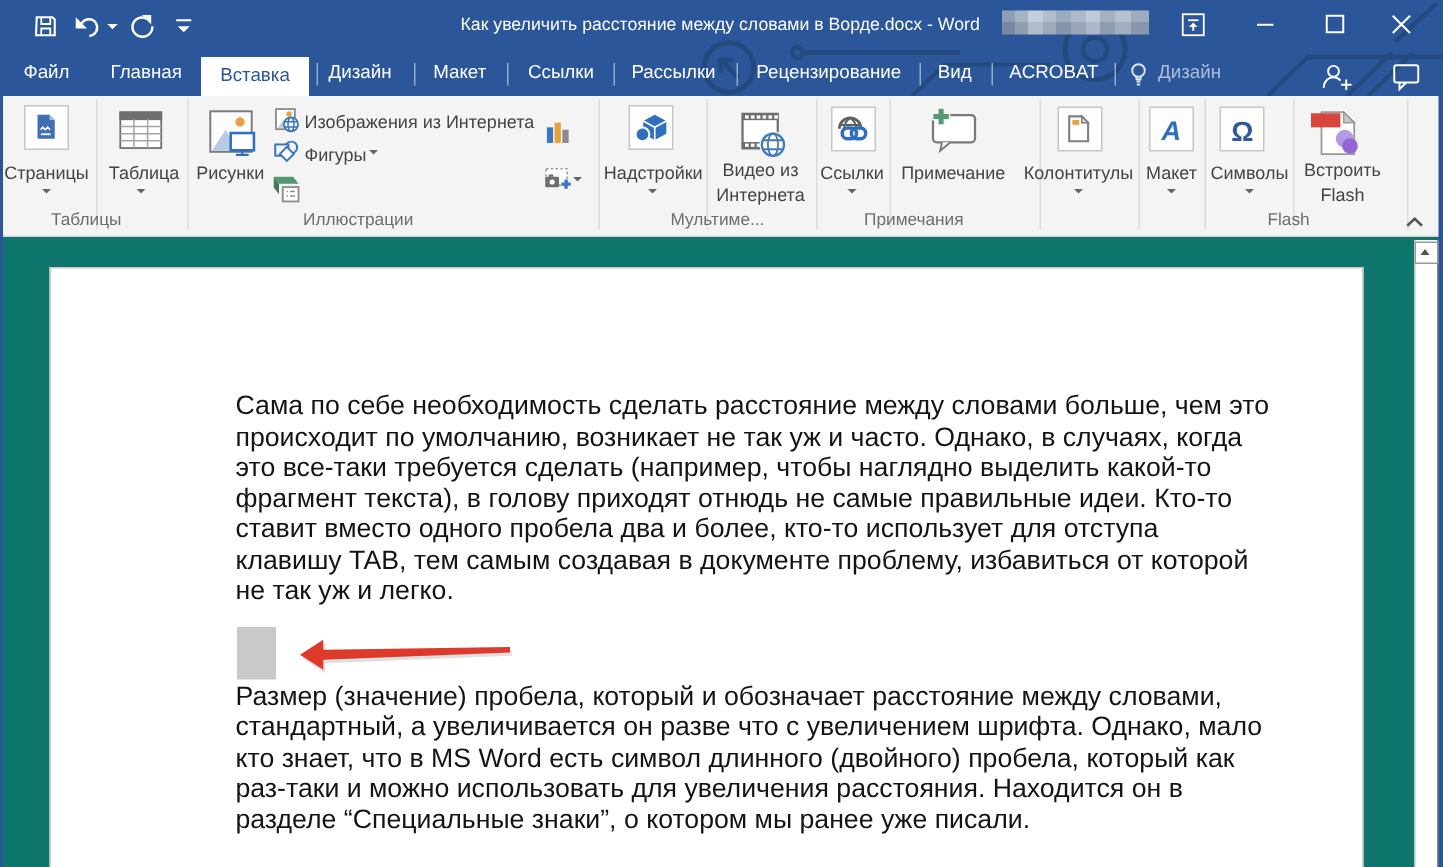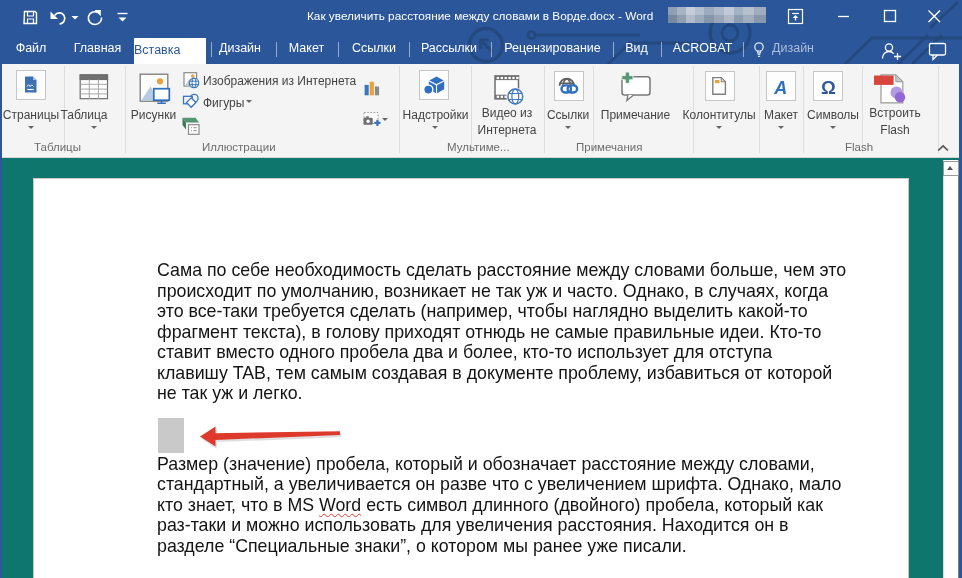--- a/index.html
+++ b/index.html
@@ -5,33 +5,33 @@
 html,body{width:962px;height:578px;overflow:hidden}
 body{font-family:"Liberation Sans",sans-serif;position:relative;background:#e4e4e4}
 .abs{position:absolute}
 #titlebar{left:0;top:0;width:962px;height:34px;background:#2b579a}
 #tabrow{left:0;top:34px;width:962px;height:30px;background:#2b579a}
 #title{left:307px;top:9px;width:350px;color:#fff;font-size:11.8px;white-space:nowrap}
 #censor{left:668px;top:7px;width:98px;height:16px;
  background:linear-gradient(180deg,rgba(255,255,255,.14) 0 50%,rgba(0,0,0,.05) 50% 100%),
  linear-gradient(90deg,#7e8fa6 0 9%,#97a7bc 9% 18%,#bbc6d4 18% 28%,#a5b3c5 28% 37%,#8c9db3 37% 47%,#a1afc2 47% 57%,#b7c2d1 57% 67%,#95a5ba 67% 77%,#aab7c8 77% 88%,#8f9fb5 88% 100%)}
 .tab{position:absolute;top:34px;height:30px;line-height:29px;color:#fff;font-size:12.5px;text-align:center;white-space:nowrap}
-#activetab{position:absolute;left:134px;top:38px;width:72px;height:26px;background:#fff;color:#2b579a;font-size:12.5px;line-height:25px}
+#activetab{position:absolute;left:134px;top:38px;width:72px;height:26px;background:#fff;color:#2b579a;font-size:12.5px;text-align:center;line-height:25px}
 .tsep{position:absolute;top:42px;width:1px;height:15px;background:rgba(255,255,255,.5)}
 #ribbon{left:0;top:64px;width:962px;height:94px;background:#f4f4f4;border-bottom:1px solid #d5d5d5}
 .gsep{position:absolute;top:2px;width:1px;height:87px;background:#dcdcdc}
 .btxt{position:absolute;font-size:12px;color:#444;text-align:center;white-space:nowrap}
 .glabel{position:absolute;top:77px;font-size:11.5px;color:#6d6d6d;white-space:nowrap}
 .ibox{position:absolute;width:30px;height:30px;background:#fdfdfd;border:1px solid #c6c6c6}
 .darr{position:absolute;width:0;height:0;border-left:3.5px solid transparent;border-right:3.5px solid transparent;border-top:3.5px solid #666}
 #doc{left:0;top:158px;width:962px;height:420px;background:#0f766e}
 #page{position:absolute;left:33px;top:20px;width:876px;height:400px;background:#fff;border:1px solid #c9c9c9;border-bottom:none}
 .ptext{position:absolute;left:157px;font-size:17.8px;line-height:20.5px;color:#141414;white-space:nowrap}
 #grayrect{position:absolute;left:157.5px;top:259.5px;width:26.5px;height:35px;background:#c9c9c9}
-.squig{text-decoration:underline;text-decoration-style:wavy;text-decoration-color:#e33d2e;text-decoration-thickness:1px;text-underline-offset:2px}
+.squig{text-decoration-style:wavy;text-decoration-color:#e33d2e;text-decoration-thickness:1px;text-underline-offset:2px}
 #sbar{position:absolute;left:943px;top:2px;width:16px;height:418px;background:#fff;border-left:1px solid #dcdcdc;border-right:1px solid #7f7f7f}
 #sbtn{position:absolute;left:943px;top:2.5px;width:16px;height:15px;background:#fdfdfd;border:1px solid #999}
 #winR{position:absolute;left:959px;top:-94px;width:3px;height:514px;background:#2b579a}
 #winL{position:absolute;left:0;top:-94px;width:1.5px;height:514px;background:#2b579a}
 </style></head>
 <body>
 <div class="abs" id="titlebar"></div>
 <div class="abs" id="tabrow"></div>
 <svg class="abs" width="962" height="64" viewBox="0 0 962 64" style="left:0;top:0" fill="none" stroke="#24497f" stroke-width="3.4">
 <circle cx="486" cy="45" r="16.5"></circle>
@@ -113,21 +113,21 @@
 <div class="gsep" style="left:862px"></div>
 <div class="gsep" style="left:938px"></div>
 <div class="ibox" style="left:16px;top:6.3px"></div>
 <div class="ibox" style="left:419px;top:5.8px"></div>
 <div class="ibox" style="left:554px;top:6.5px"></div>
 <div class="ibox" style="left:704.5px;top:7px"></div>
 <div class="ibox" style="left:765.5px;top:7px"></div>
 <div class="ibox" style="left:813px;top:7px"></div>
 <div class="btxt" style="left:-29px;top:44px;width:120px">Страницы</div>
 <div class="darr" style="left:27.5px;top:62px"></div>
-<div class="btxt" style="left:24px;top:44px;width:120px">Таблица</div>
+<div class="btxt" style="left:36px;top:44px;width:120px">Таблица</div>
 <div class="darr" style="left:90.5px;top:62px"></div>
 <div class="glabel" style="left:34px;width:120px">Таблицы</div>
 <div class="btxt" style="left:93.5px;top:44px;width:120px">Рисунки</div>
 <div class="btxt" style="left:203px;top:9.5px;text-align:right">Изображения из Интернета</div>
 <div class="btxt" style="left:203px;top:31.5px;text-align:left">Фигуры</div>
 <div class="darr" style="left:246px;top:35.5px"></div>
 <div class="glabel" style="left:202px;width:120px">Иллюстрации</div>
 <div class="darr" style="left:382px;top:53.5px"></div>
 <div class="btxt" style="left:375.5px;top:44px;width:120px">Надстройки</div>
 <div class="darr" style="left:432px;top:62px"></div>

